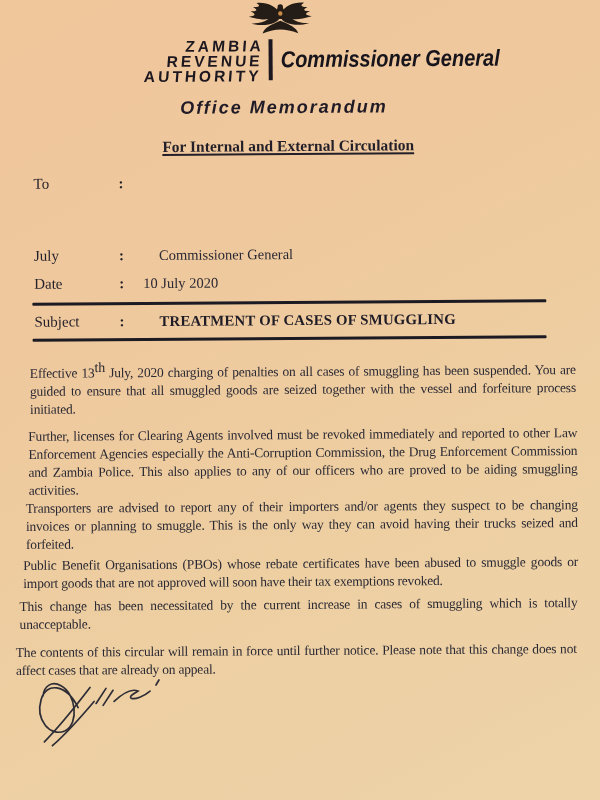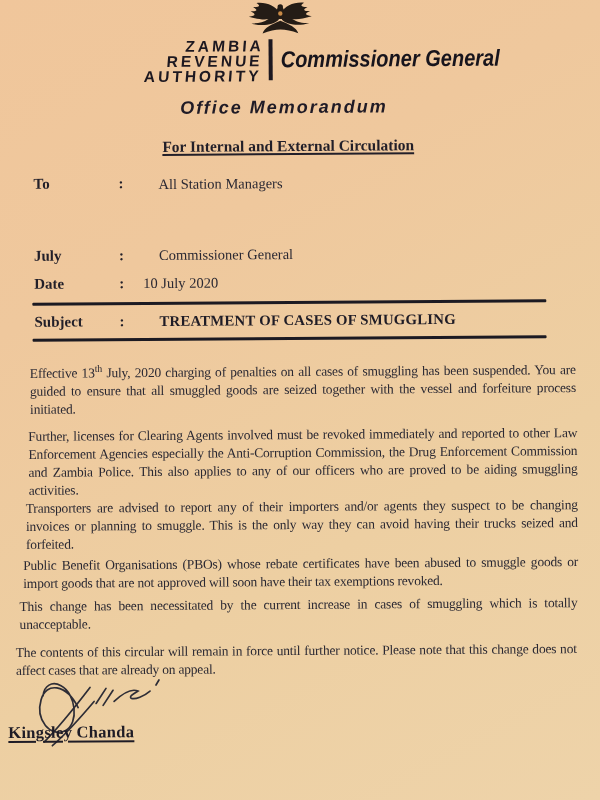--- a/index.html
+++ b/index.html
@@ -30,33 +30,33 @@
     font-family:"Liberation Sans", sans-serif; font-weight:bold; font-style:italic;
     font-size:18px; letter-spacing:2px; color:#201b26;
   }
   .circ-heading {
     left:0; top:137px; width:580px; text-align:center;
     font-weight:bold; font-size:15.5px; color:#221f29;
     text-decoration:underline; text-decoration-thickness:1.5px; text-underline-offset:2px;
   }
 
   
-  .lbl  { font-weight:bold; font-size:15px; color:#221f29; }
+  .lbl  { font-weight:normal; font-size:15px; color:#221f29; }
   .coln { font-weight:bold; font-size:15px; color:#221f29; }
   .val  { font-size:14.5px; }
   .to-lines { line-height:18.6px; }
   .rule { height:3px; background:#1c1a22; border-radius:1px; }
   .subj-val { font-weight:bold; font-size:14.8px; letter-spacing:0.2px; color:#1f1c26; }
 
   
   .para {
     margin:0; text-align:justify; font-size:13.5px; line-height:18.1px;
     letter-spacing:-0.2px; color:#2b2933;
   }
-  .sup { font-size:10px; vertical-align:super; line-height:0; }
+  .sup { font-size:14px; vertical-align:super; line-height:0; }
 
   
   .sig { left:14px; top:670px; width:165px; height:88px; }
   .signatory {
     left:6px; top:721px; font-weight:bold; font-size:16.5px; color:#1f1c26;
     letter-spacing:0.3px; text-decoration:underline; text-decoration-thickness:1.6px;
     text-underline-offset:3px; white-space:nowrap;
   }
 </style>
 </head>
@@ -84,21 +84,20 @@
     <div class="abs vbar"></div>
     <div class="abs cg">Commissioner General</div>
 
     <div class="abs memo-title">Office Memorandum</div>
 
     <div class="abs circ-heading">For Internal and External Circulation</div>
 
     <div class="abs lbl" style="left:35px; top:174px;">To</div>
     <div class="abs coln" style="left:120px; top:174px;">:</div>
     <div class="abs val to-lines" style="left:160px; top:174px;">
-      <div>All Station Managers</div>
     </div>
 
     <div class="abs lbl" style="left:35px; top:246px;">July</div>
     <div class="abs coln" style="left:120px; top:246px;">:</div>
     <div class="abs val" style="left:160px; top:246px;">Commissioner General</div>
 
     <div class="abs lbl" style="left:35px; top:274px;">Date</div>
     <div class="abs coln" style="left:120px; top:274px;">:</div>
     <div class="abs val" style="left:144px; top:274px;">10 July 2020</div>
 
@@ -124,16 +123,15 @@
       <g fill="none" stroke="#2e2d36" stroke-width="1.7" stroke-linecap="round">
         <path d="M62,36 C50,12 30,10 25,28 C19,48 34,66 49,59 C63,52 60,22 45,14 C36,9 28,14 27,24"></path>
         <path d="M28,70 C44,54 60,34 74,16"></path>
         <path d="M36,74 C52,60 66,44 78,30"></path>
         <path d="M80,32 L90,17"></path>
         <path d="M87,34 L97,19"></path>
         <path d="M98,30 C108,21 116,17 122,20 C117,23 113,25 115,27 C119,29 128,25 134,20"></path>
         <path d="M140,14 l3,-5"></path>
       </g>
     </svg>
-    <div class="abs signatory">Kingsley Chanda</div>
 
   </div>
 </div>
 
 </body></html>

